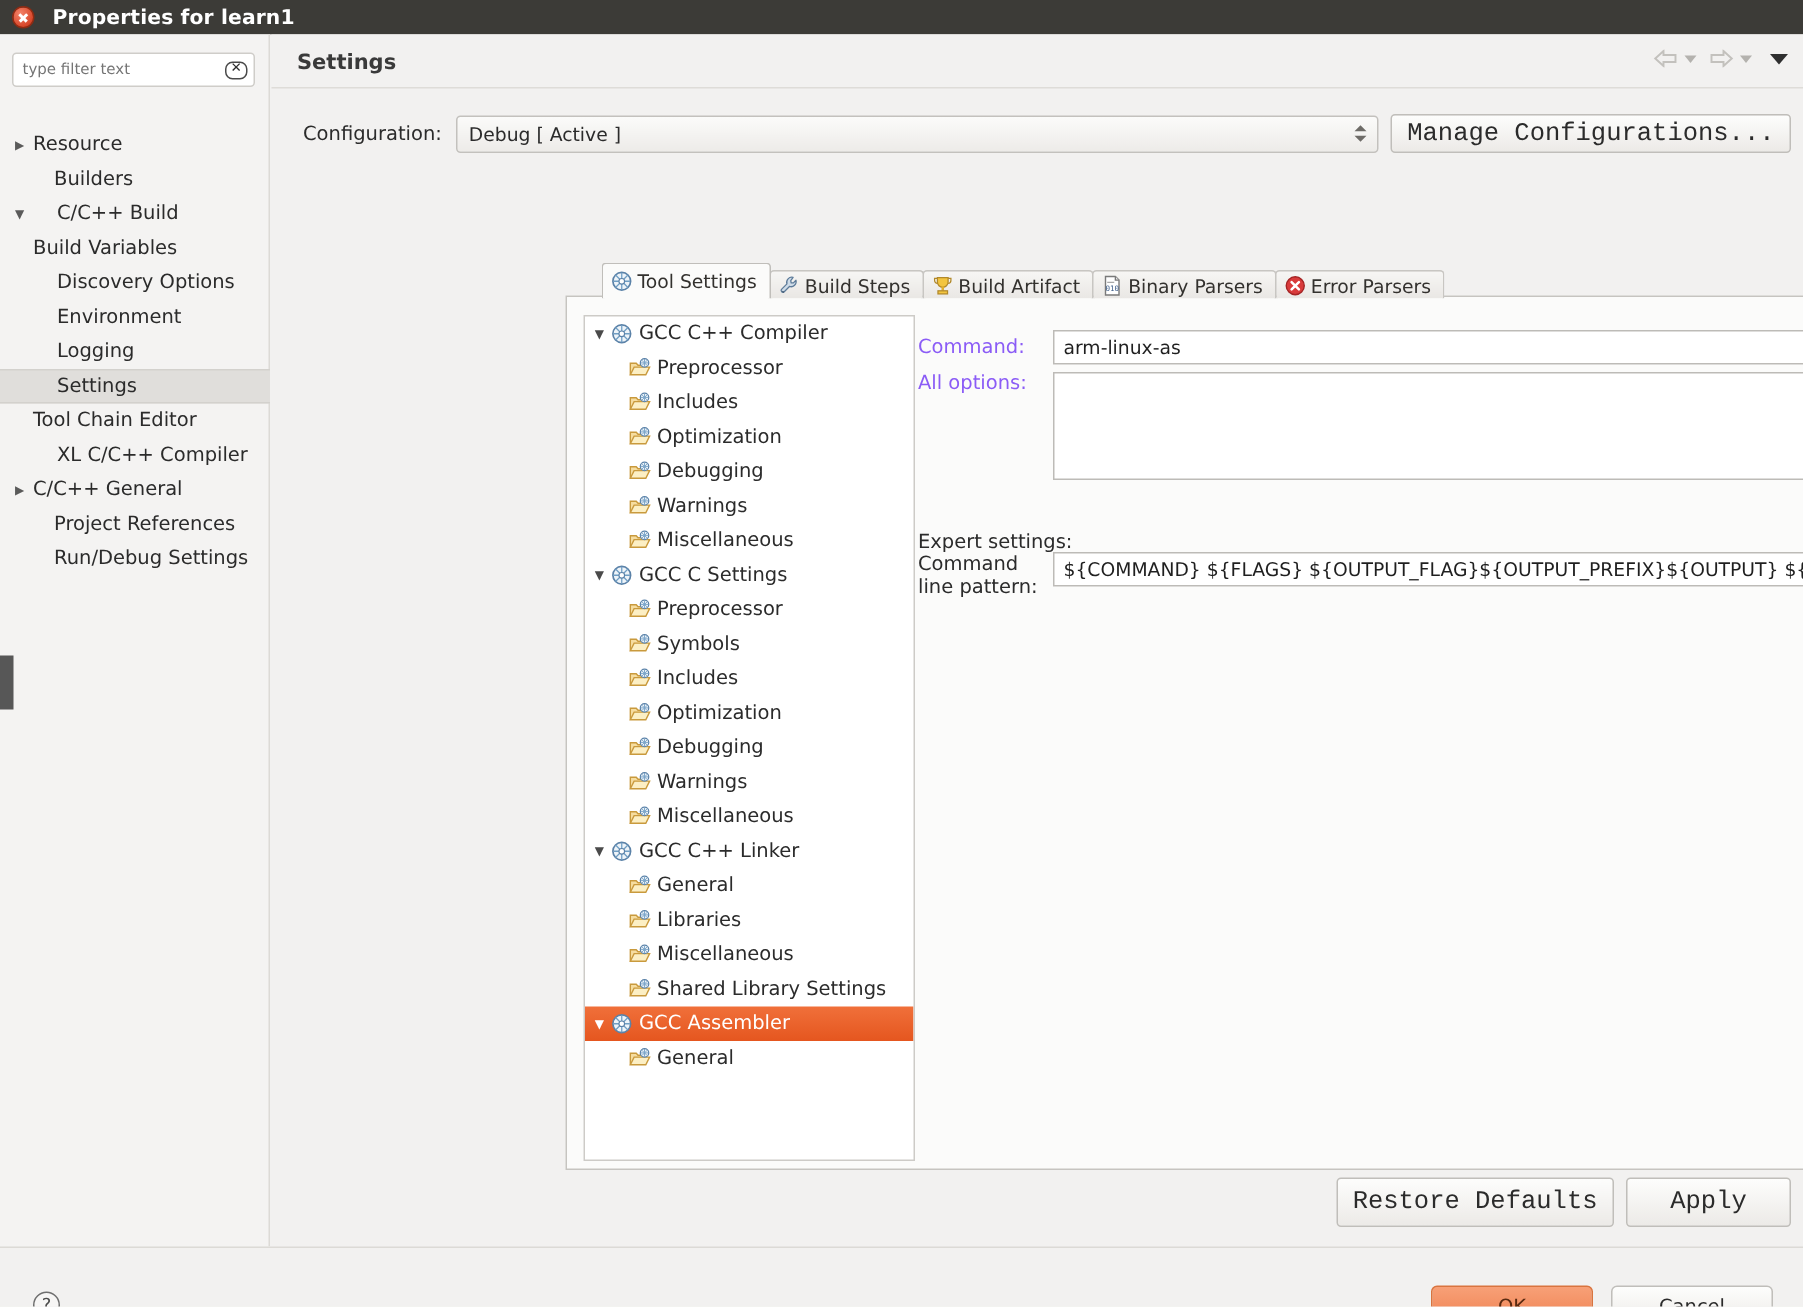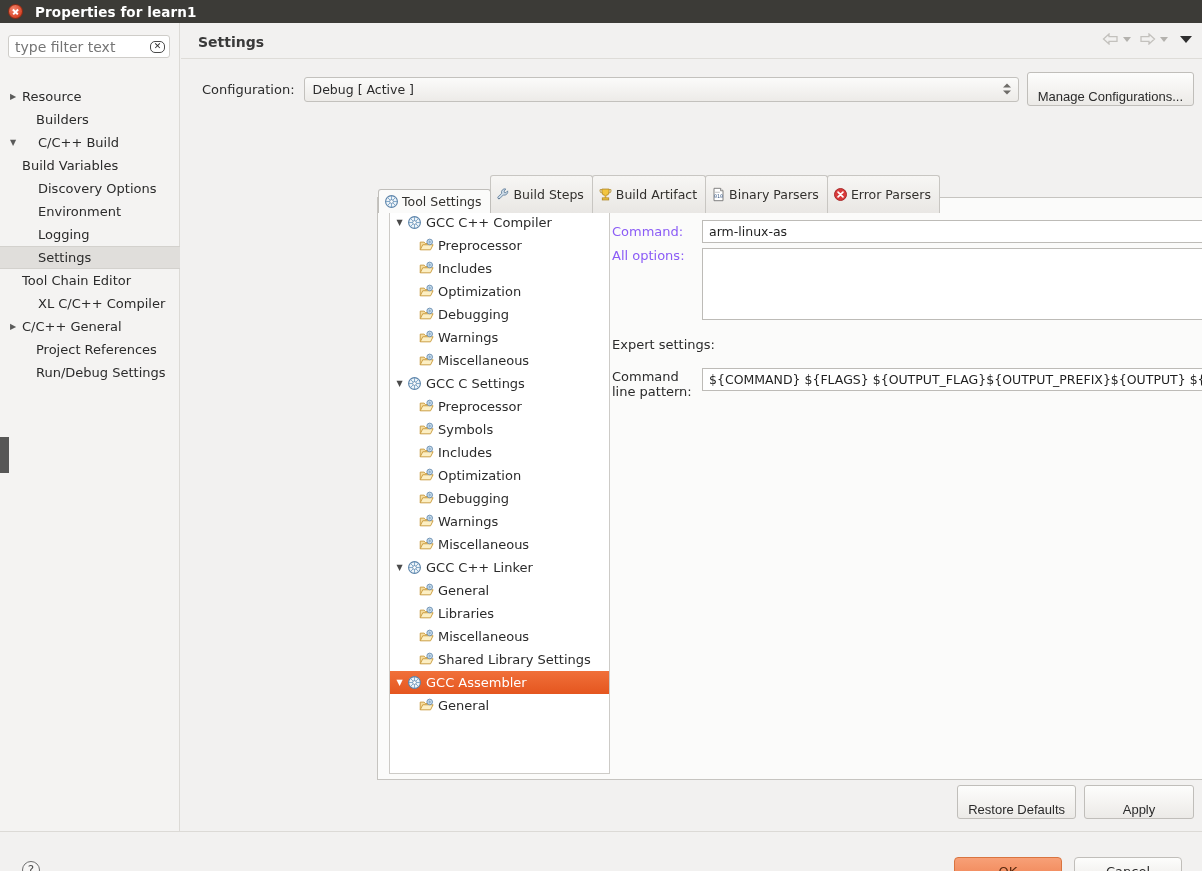--- a/index.html
+++ b/index.html
@@ -47,21 +47,21 @@
     position: absolute; left: 0; top: 0; width: 180px; height: 808px;
     background: #f4f3f2; border-right: 1px solid #dcdad6;
   }
   .filter-box {
     position: absolute; left: 8px; top: 12px; width: 162px; height: 23px;
     background: #ffffff; border: 1px solid #cfcdc9; border-radius: 3px;
     display: flex; align-items: center; padding: 0 4px 0 6px;
   }
   .filter-input {
     border: 0; outline: 0; background: transparent; flex: 1 1 auto;
-    font-family: inherit; font-size: 14px; color: #9a9a9a; padding: 0;
+    font-family: inherit; font-size: 10px; color: #9a9a9a; padding: 0;
     min-width: 0;
   }
   .clear-icon {
     width: 15px; height: 12px; border: 1.2px solid #4a4a4a; border-radius: 5px;
     display: flex; align-items: center; justify-content: center;
     font-size: 9px; line-height: 1; color: #2b2b2b; flex: 0 0 auto;
     font-family: "DejaVu Sans", sans-serif;
   }
 
   .nav-tree { position: absolute; left: 0; top: 62px; width: 180px; }
@@ -126,40 +126,40 @@
   .spin {
     position: absolute; right: 7px; top: 50%; transform: translateY(-50%);
     display: flex; flex-direction: column; align-items: center; gap: 3px;
   }
   .spin-up, .spin-dn { width: 0; height: 0; border-left: 4px solid transparent; border-right: 4px solid transparent; }
   .spin-up { border-bottom: 4px solid #6e6c68; }
   .spin-dn { border-top: 4px solid #6e6c68; }
   .btn {
     background: linear-gradient(#fdfdfc, #eceae7);
     border: 1px solid #c0beba; border-radius: 3px;
-    font-family: Liberation Sans, sans-serif; font-size: 13px; color: #2b2b2b;
-    padding: 16px 10px; height: 25px; white-space: nowrap; cursor: default;
+    font-family: Liberation Mono, monospace; font-size: 17px; color: #2b2b2b;
+    padding: 0 10px; height: 25px; white-space: nowrap; cursor: default;
   }
   .manage-btn { margin-left: 8px; height: 26px; }
 
   
   .tabs {
     position: absolute; left: 197px; top: 152px; display: flex; align-items: flex-end;
     z-index: 3;
   }
   .tab {
-    height: 38px; display: flex; align-items: center; gap: 3px;
+    height: 19px; display: flex; align-items: center; gap: 3px;
     padding: 0 8px 0 5px; font-size: 12.5px;
     background: linear-gradient(#f7f6f4, #e9e7e4);
     border: 1px solid #c8c6c2; border-bottom: none;
     border-radius: 3px 3px 0 0; margin-right: -1px; color: #33312e;
   }
   .tab.active {
     background: #fbfbfa; height: 24px; border-color: #c0beba;
-    position: relative; z-index: 2; font-weight: normal;
+    position: relative; z-index: 2; font-weight: normal; margin-left: 23px;
   }
 
   
   .ico { width: 15px; height: 15px; flex: 0 0 15px; position: relative; display: block; }
 
   
   .content-panel {
     position: absolute; left: 196px; top: 174px; width: 1002px; height: 583px;
     background: #fbfbfa; border: 1px solid #c6c4c0;
   }
@@ -192,32 +192,32 @@
     font-size: 12.5px; color: #1f1f1f; font-family: inherit;
   }
   .cmd-input { width: 653px; }
 
   .row-opts { position: absolute; left: 0; top: 38px; display: flex; align-items: flex-start; }
   .opts-box {
     width: 653px; height: 72px; background: #ffffff; border: 1px solid #bdbbb7;
     position: relative;
   }
 
-  .expert-label { position: absolute; left: 0; top: 127px; font-size: 13px; }
+  .expert-label { position: absolute; left: 0; top: 144px; font-size: 13px; }
   .row-pattern { position: absolute; left: 0; top: 158px; display: flex; align-items: flex-start; }
   .pattern-label { width: 90px; flex: 0 0 90px; font-size: 13px; line-height: 15px; padding-top: 1px; }
   .pattern-input { width: 653px; }
 
   
   .panel-actions {
     position: absolute; left: 0; top: 762px; width: 1021px;
     display: flex; justify-content: flex-end; align-items: center;
     padding-right: 8px; gap: 8px;
   }
-  .panel-actions .btn { height: 16px; min-width: 110px; }
+  .panel-actions .btn { height: 33px; min-width: 110px; }
 
   
   .bottom-bar {
     position: absolute; left: 0; top: 808px; width: 1202px; height: 63px;
     background: #f2f1f0; border-top: 1px solid #dcdad6;
   }
   .help-icon {
     position: absolute; left: 22px; top: 29px;
     width: 18px; height: 18px; border-radius: 50%;
     border: 1.4px solid #6f6f6f; color: #4c4c4c;

